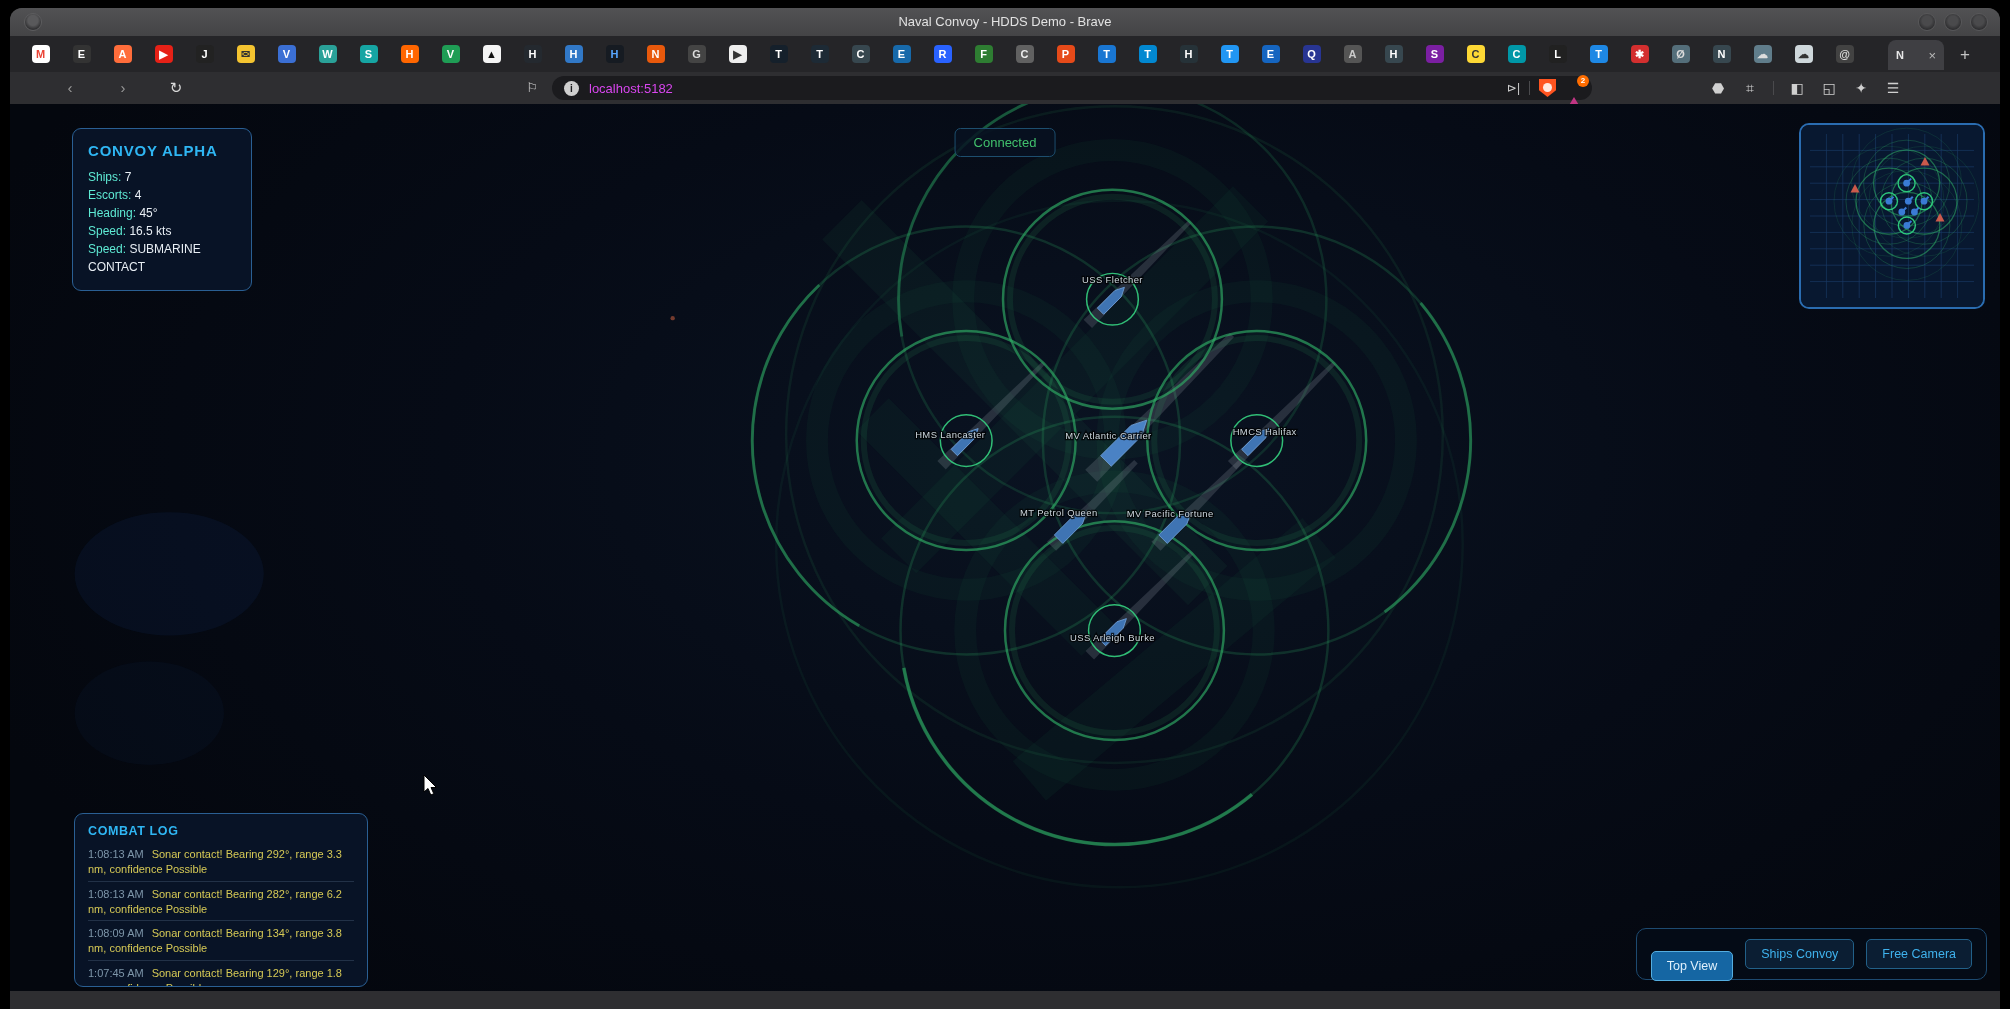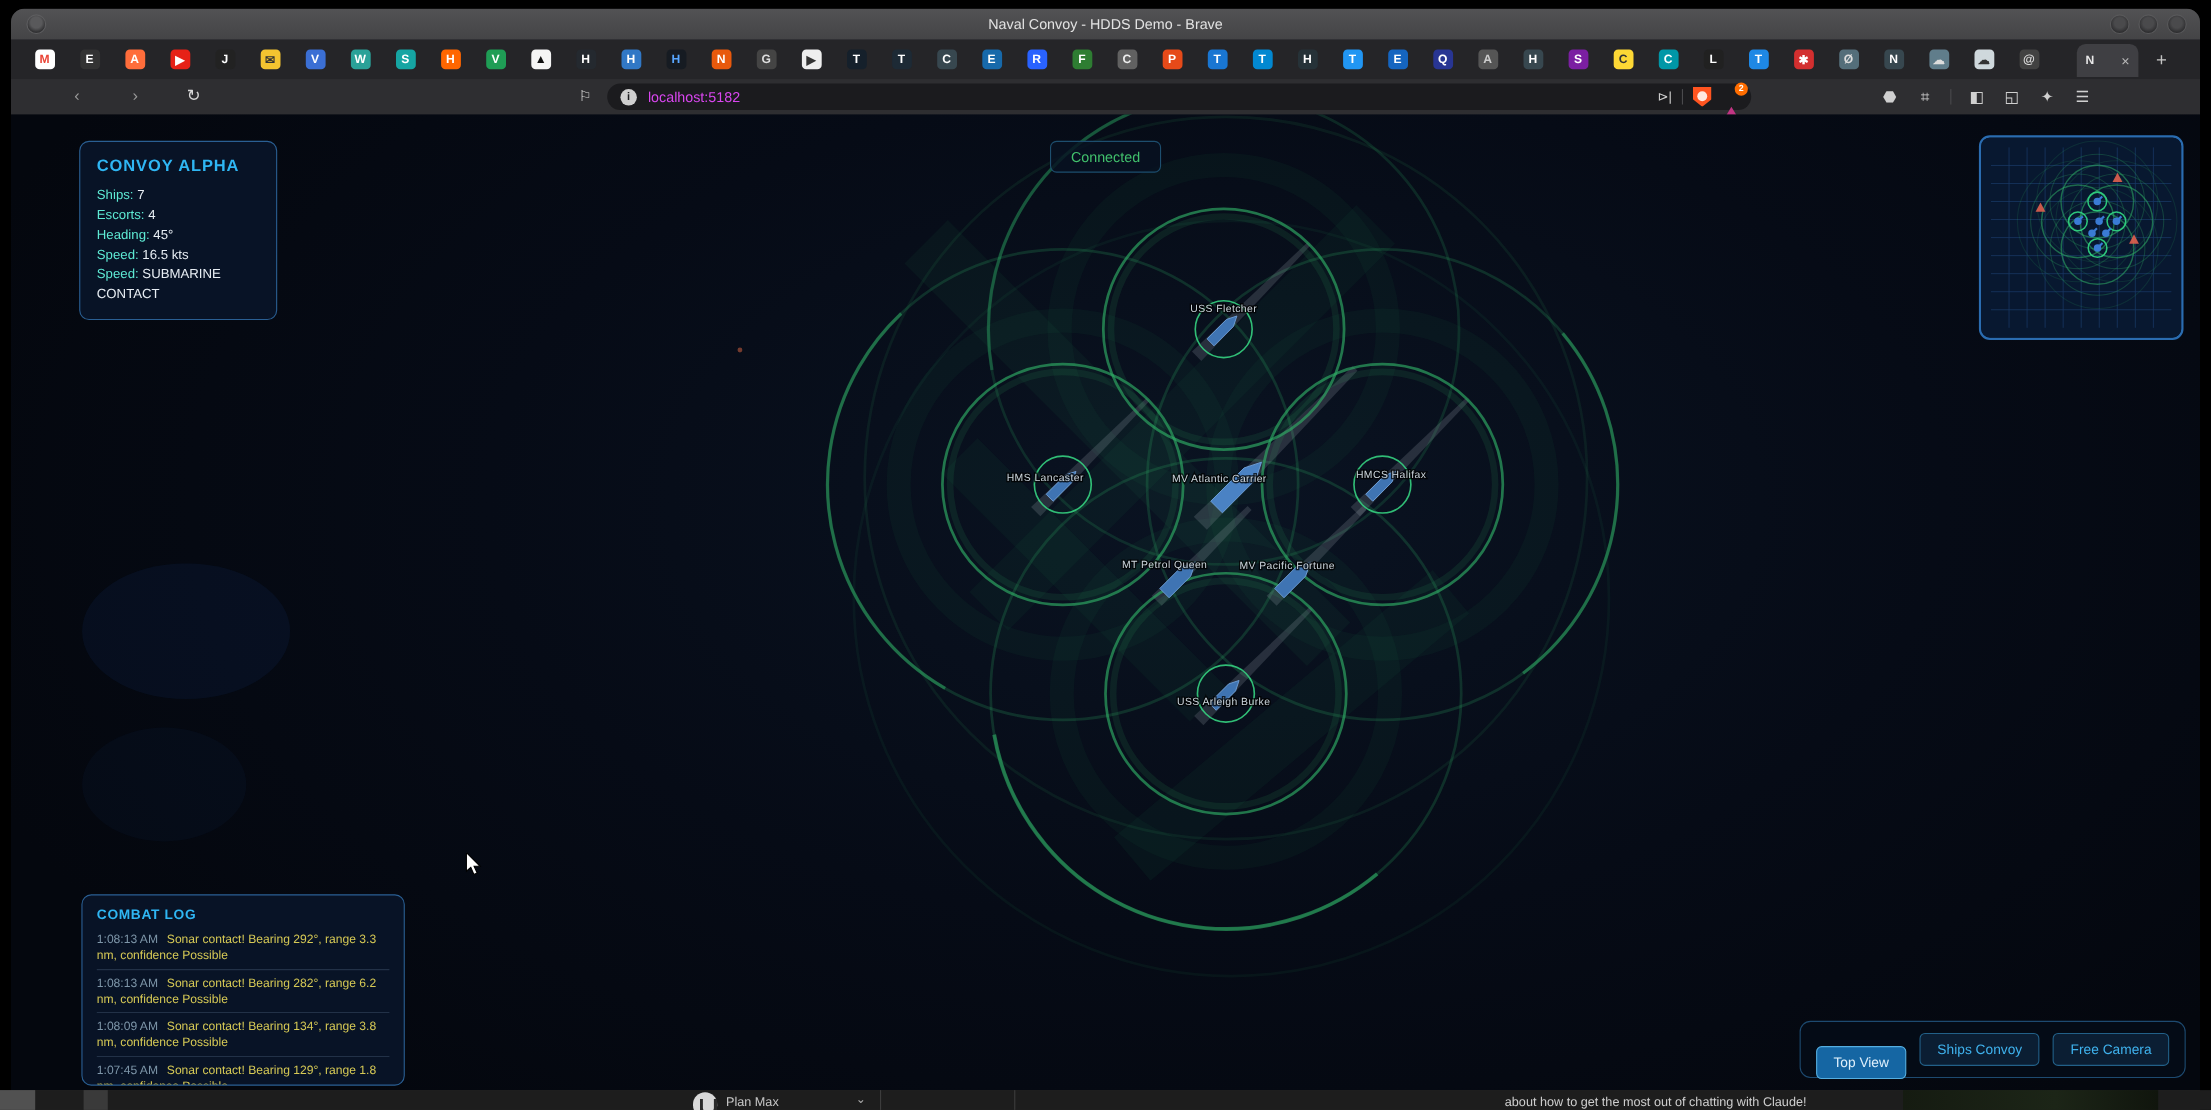--- a/index.html
+++ b/index.html
@@ -476,28 +476,17 @@
       </div>
 
       <div class="cambox" id="camBox">
           <button class="cambtn active">Top View</button>
           <button class="cambtn">Ships Convoy</button>
           <button class="cambtn">Free Camera</button>
         </div>
     </div>
   </div>
 
-  <div class="osstrip">
-    <div class="tile1"></div>
-    <div class="tile2"></div>
-    <div class="claudeshield"></div>
-    <div class="planmax">Plan Max</div>
-    <div class="oschev">⌄</div>
-    <div class="ossep" style="left:800px"></div>
-    <div class="ossep" style="left:922px"></div>
-    <div class="oshint">about how to get the most out of chatting with Claude!</div>
-    <div class="osthumb"></div>
-  </div>
 
   <svg class="cursor" viewBox="0 0 18 22">
     <polygon points="1,0 1,17 5,13.5 7.8,20 10.8,18.7 8,12.5 13.5,12.5" fill="#ffffff" stroke="#000000" stroke-width="1"></polygon>
   </svg>
 </div>
 
 </body></html>

